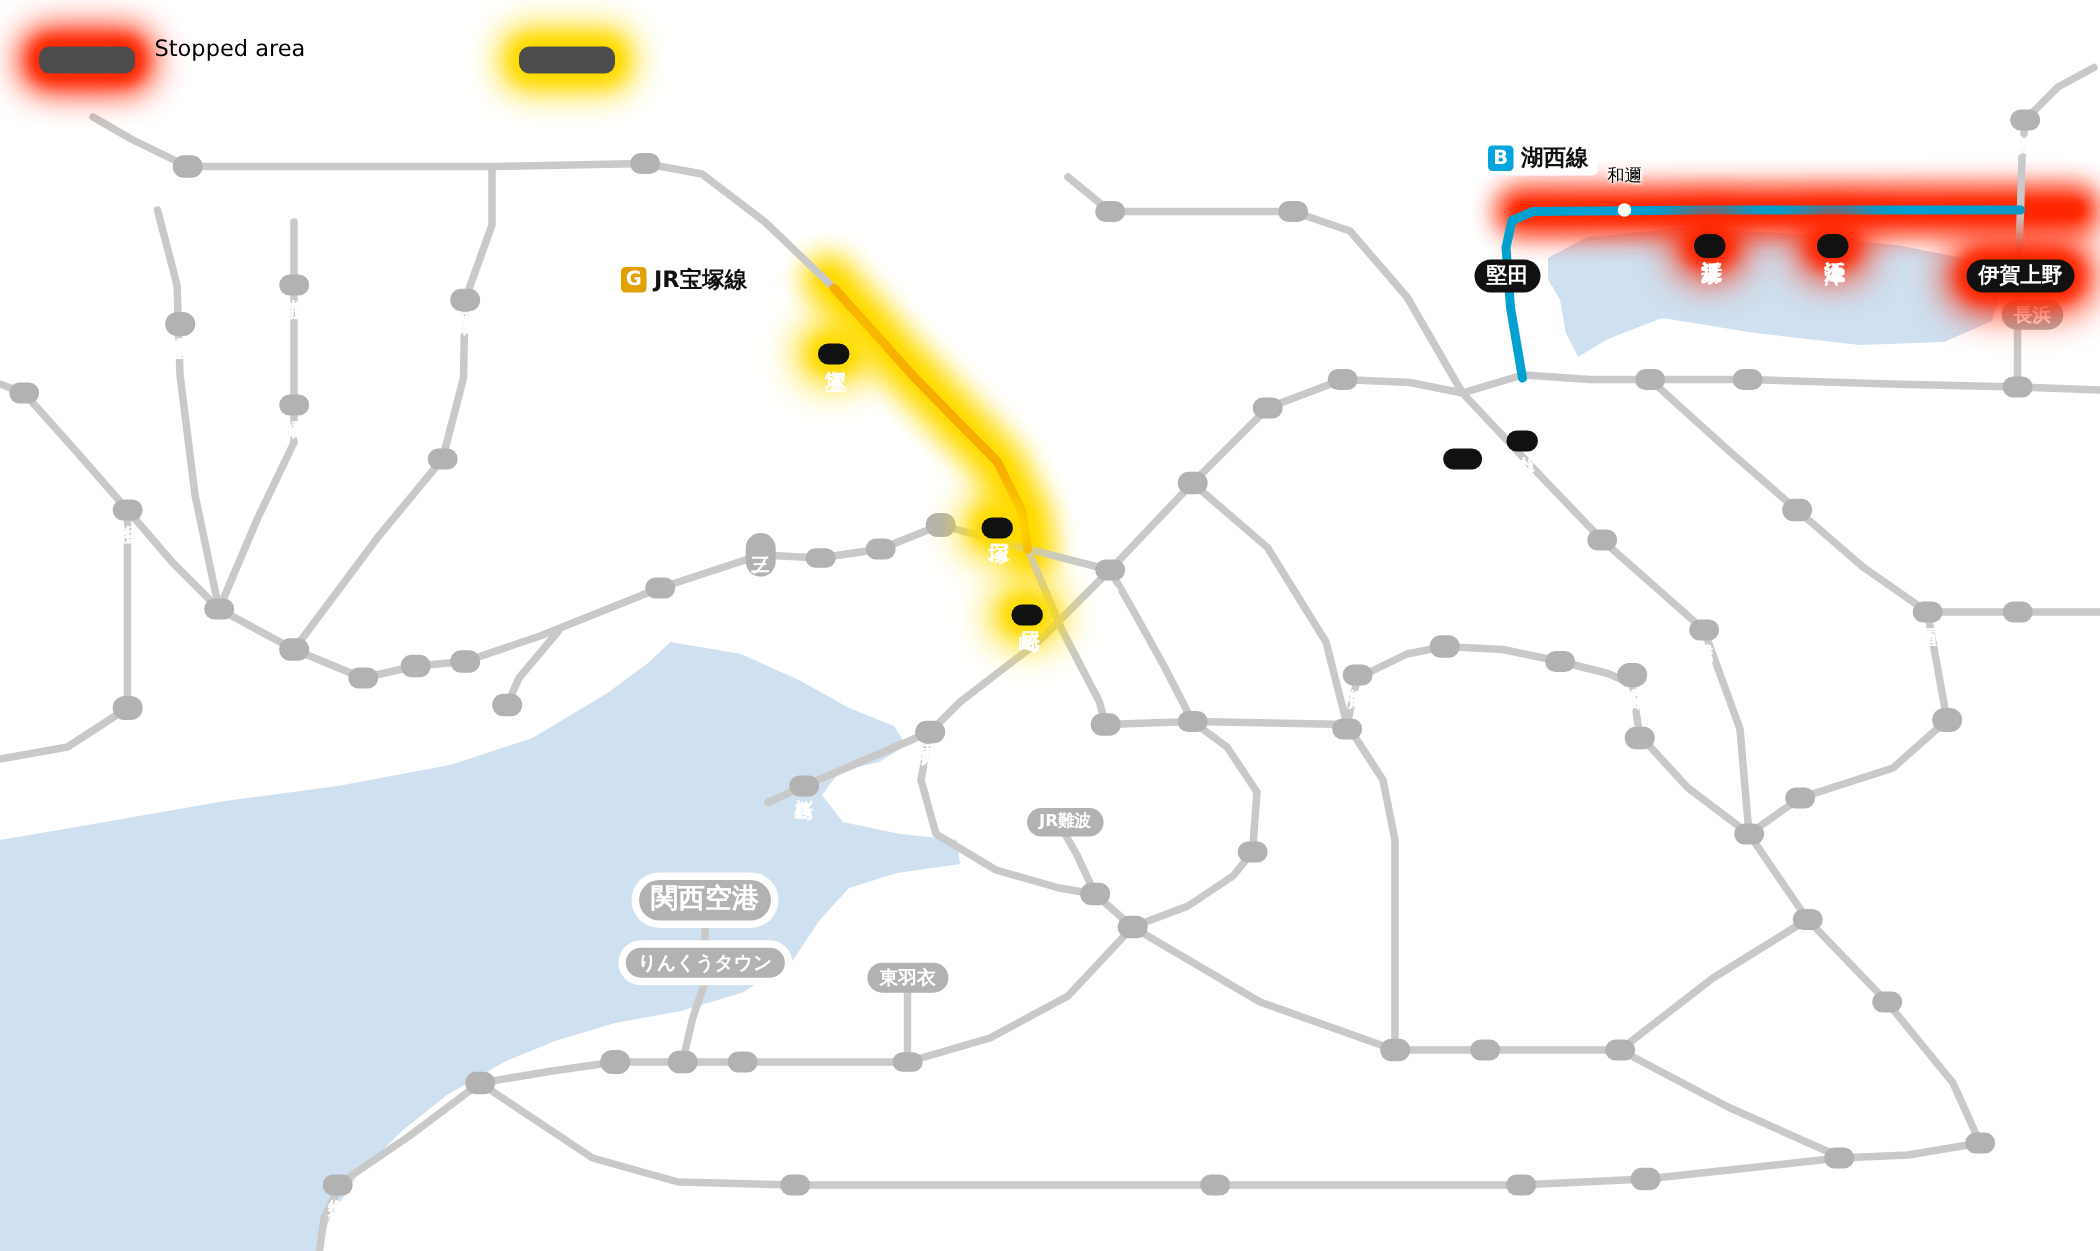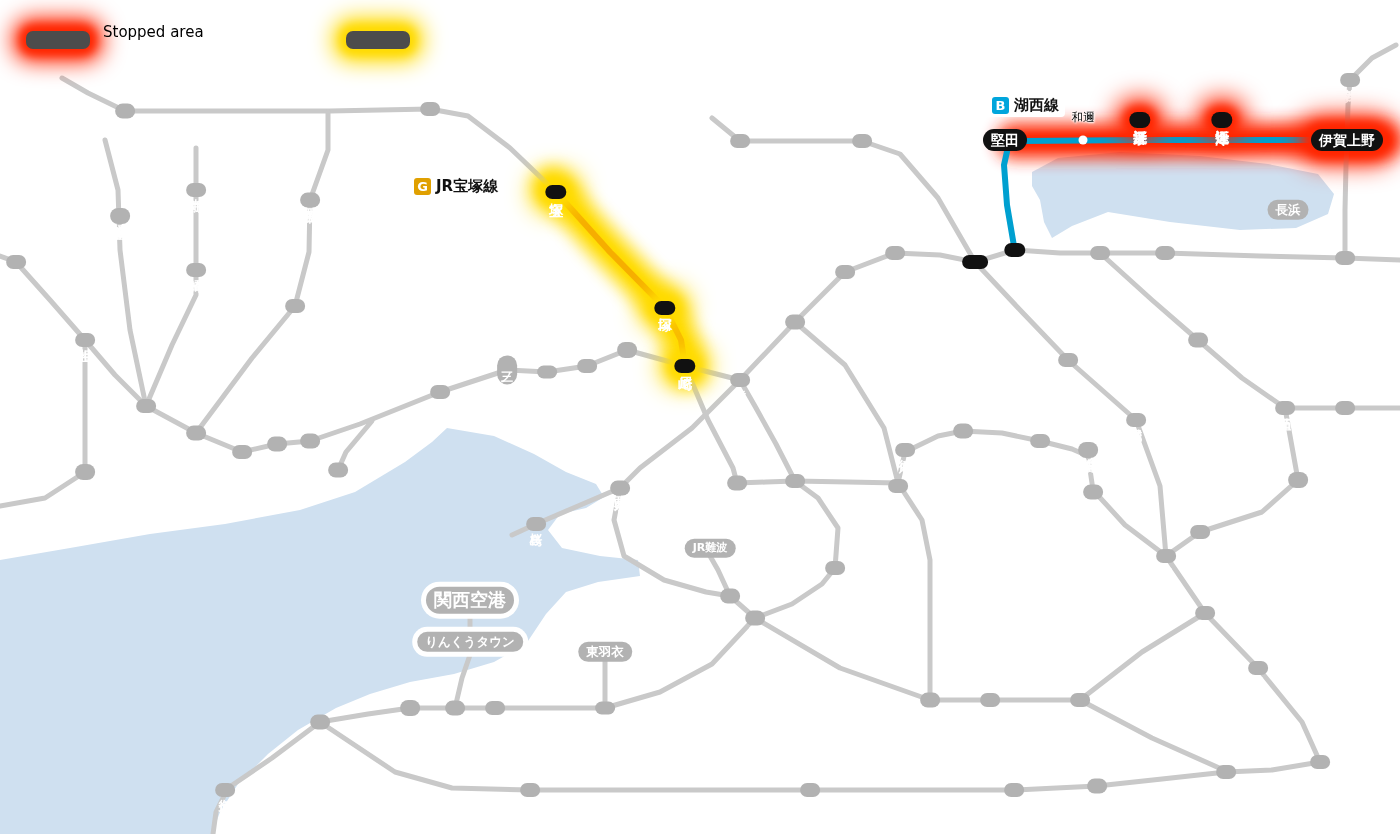--- a/index.html
+++ b/index.html
@@ -3,21 +3,21 @@
 <meta charset="utf-8">
 <style>
   html,body{margin:0;padding:0;background:#fff;font-family:"DejaVu Sans","Liberation Sans",sans-serif;}
   #stage{position:relative;width:1400px;height:834px;overflow:hidden;background:#fff;}
   #rail-svg{position:absolute;left:0;top:0;}
   #stations{position:absolute;left:0;top:0;width:1400px;height:834px;}
   .st{position:absolute;transform:translate(-50%,-50%);background:var(--pill);color:var(--pill-text);
       font-weight:bold;font-size:12.5px;border-radius:999px;white-space:nowrap;text-align:center;z-index:3;}
   .st.v{writing-mode:vertical-rl;text-orientation:upright;padding:6px 3px;letter-spacing:1px;line-height:1.1;}
   .st.h{padding:3px 8px;line-height:1.15;}
-  .st.black{background:var(--black-pill);}
+  .st.black{background:var(--black-pill);margin-top:44px;}
   .st.glow-red{box-shadow:0 0 10px 6px var(--glow-red),0 0 24px 14px var(--glow-red);}
   .st.glow-yellow{box-shadow:0 0 10px 6px var(--glow-yellow),0 0 24px 14px var(--glow-yellow);}
   .st.plate{box-shadow:0 0 0 5px #fff;}
   .legend{position:absolute;left:0;top:22px;width:100%;height:60px;z-index:5;}
   .legend-item{position:absolute;top:0;display:flex;gap:13px;align-items:flex-start;}
   .legend-pill{width:64px;height:18px;border-radius:7px;background:var(--legend-swatch);margin-top:9px;flex:none;}
   .legend-pill.glow-red{box-shadow:0 0 10px 6px var(--glow-red),0 0 22px 13px var(--glow-red);}
   .legend-pill.glow-yellow{box-shadow:0 0 10px 6px var(--glow-yellow),0 0 22px 13px var(--glow-yellow);}
   .legend-ja{font-size:22px;font-weight:bold;color:#000;line-height:1.25;}
   .legend-suffix{font-size:14px;}
@@ -84,21 +84,21 @@
       <polyline points="556,192 610,252 665,308 681,340 685,366" fill="none" stroke="#f6ae00" stroke-width="6" stroke-linecap="round" stroke-linejoin="round"></polyline>
       <circle cx="1083" cy="140" r="4.5" fill="#fff"></circle>
     </svg>
 
   <div id="stations">
       <div class="st v" style="left: 125px; top: 111px; font-size: 12.5px;">篠山口</div>
       <div class="st v" style="left: 430px; top: 109px; font-size: 12.5px;">三田</div>
       <div class="st v" style="left: 740px; top: 141px; font-size: 12.5px;">園部</div>
       <div class="st v" style="left: 862px; top: 141px; font-size: 12.5px;">亀岡</div>
       <div class="st v" style="left: 1350px; top: 80px; font-size: 12.5px;">敦賀</div>
-      <div class="st h" style="left: 1288px; top: 210px; font-size: 12.5px;">長浜</div>
+      <div class="st h" style="left: 1355px; top: 210px; font-size: 12.5px;">長浜</div>
       <div class="st v" style="left: 1345px; top: 258px; font-size: 12.5px;">米原</div>
       <div class="st v" style="left: 1165px; top: 253px; font-size: 12.5px;">野洲</div>
       <div class="st v" style="left: 1100px; top: 253px; font-size: 12.5px;">草津</div>
       <div class="st v" style="left: 895px; top: 253px; font-size: 12.5px;">高槻</div>
       <div class="st v" style="left: 845px; top: 272px; font-size: 12.5px;">吹田</div>
       <div class="st v" style="left: 795px; top: 322px; font-size: 12.5px;">新大阪</div>
       <div class="st v" style="left: 740px; top: 380px; font-size: 12.5px;">大阪</div>
       <div class="st v" style="left: 627px; top: 350px; font-size: 12.5px;">甲子園口</div>
       <div class="st v" style="left: 587px; top: 366px; font-size: 12.5px;">芦屋</div>
       <div class="st v" style="left: 547px; top: 372px; font-size: 12.5px;">灘</div>

